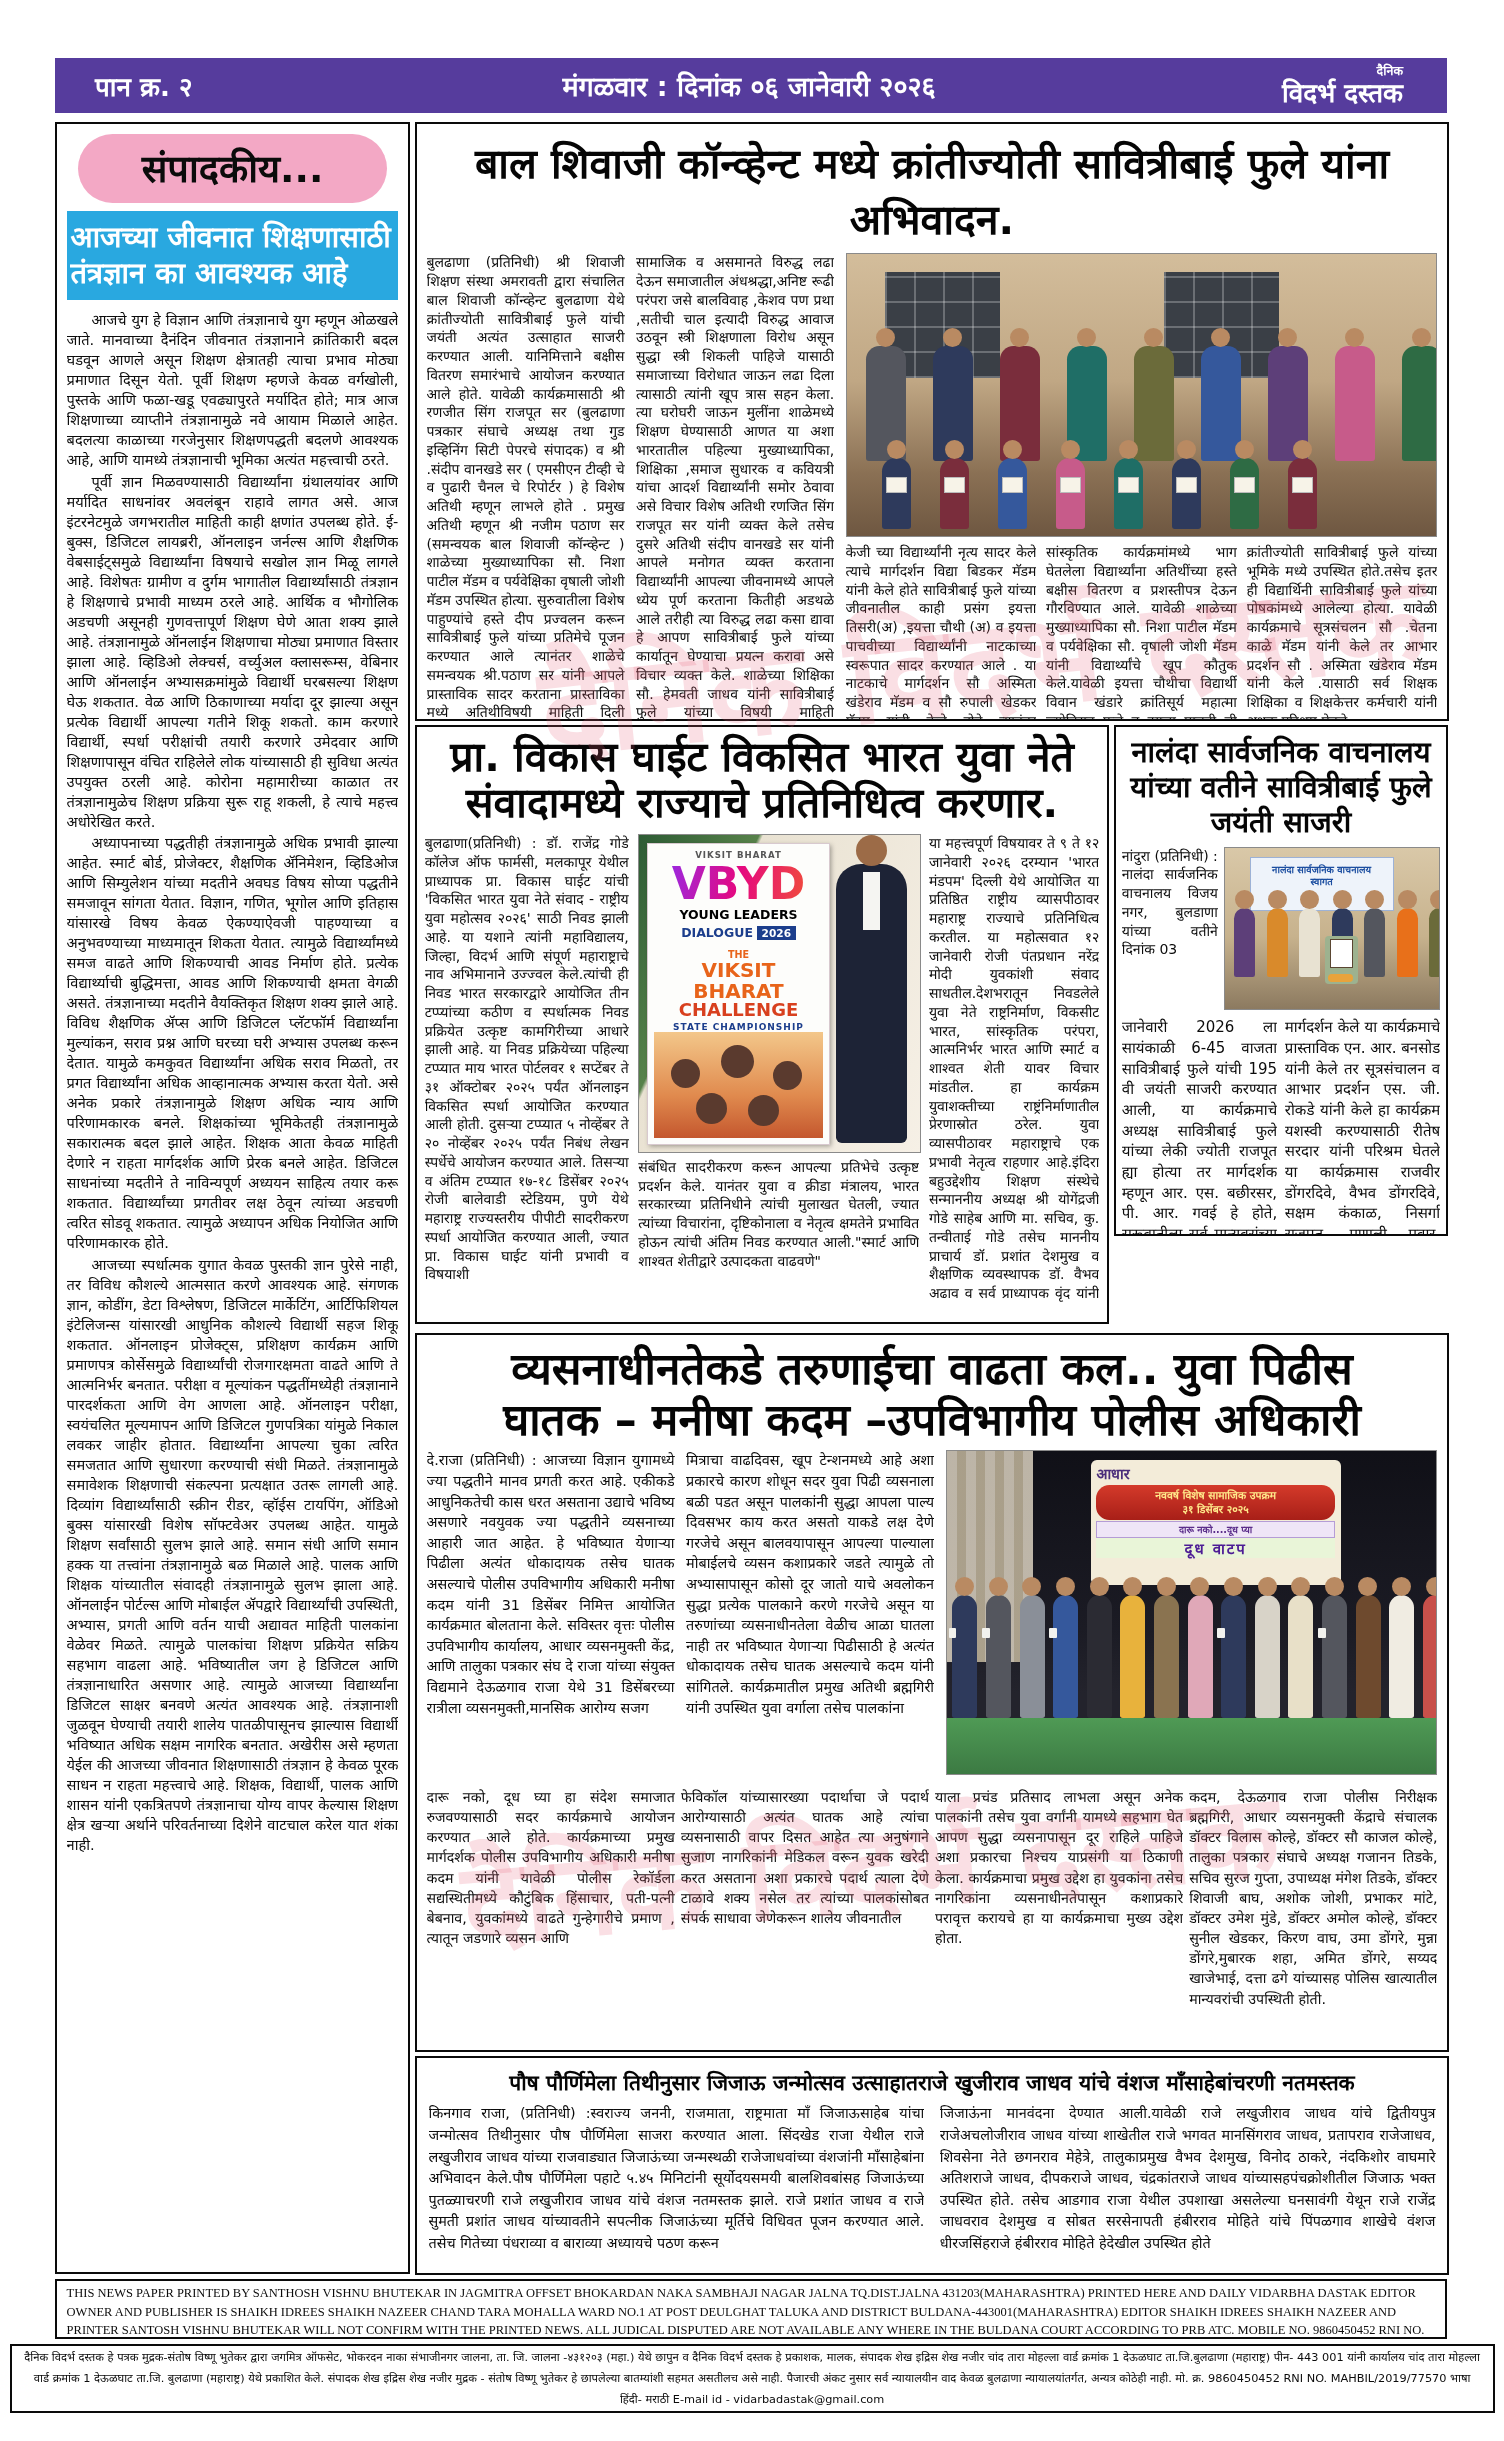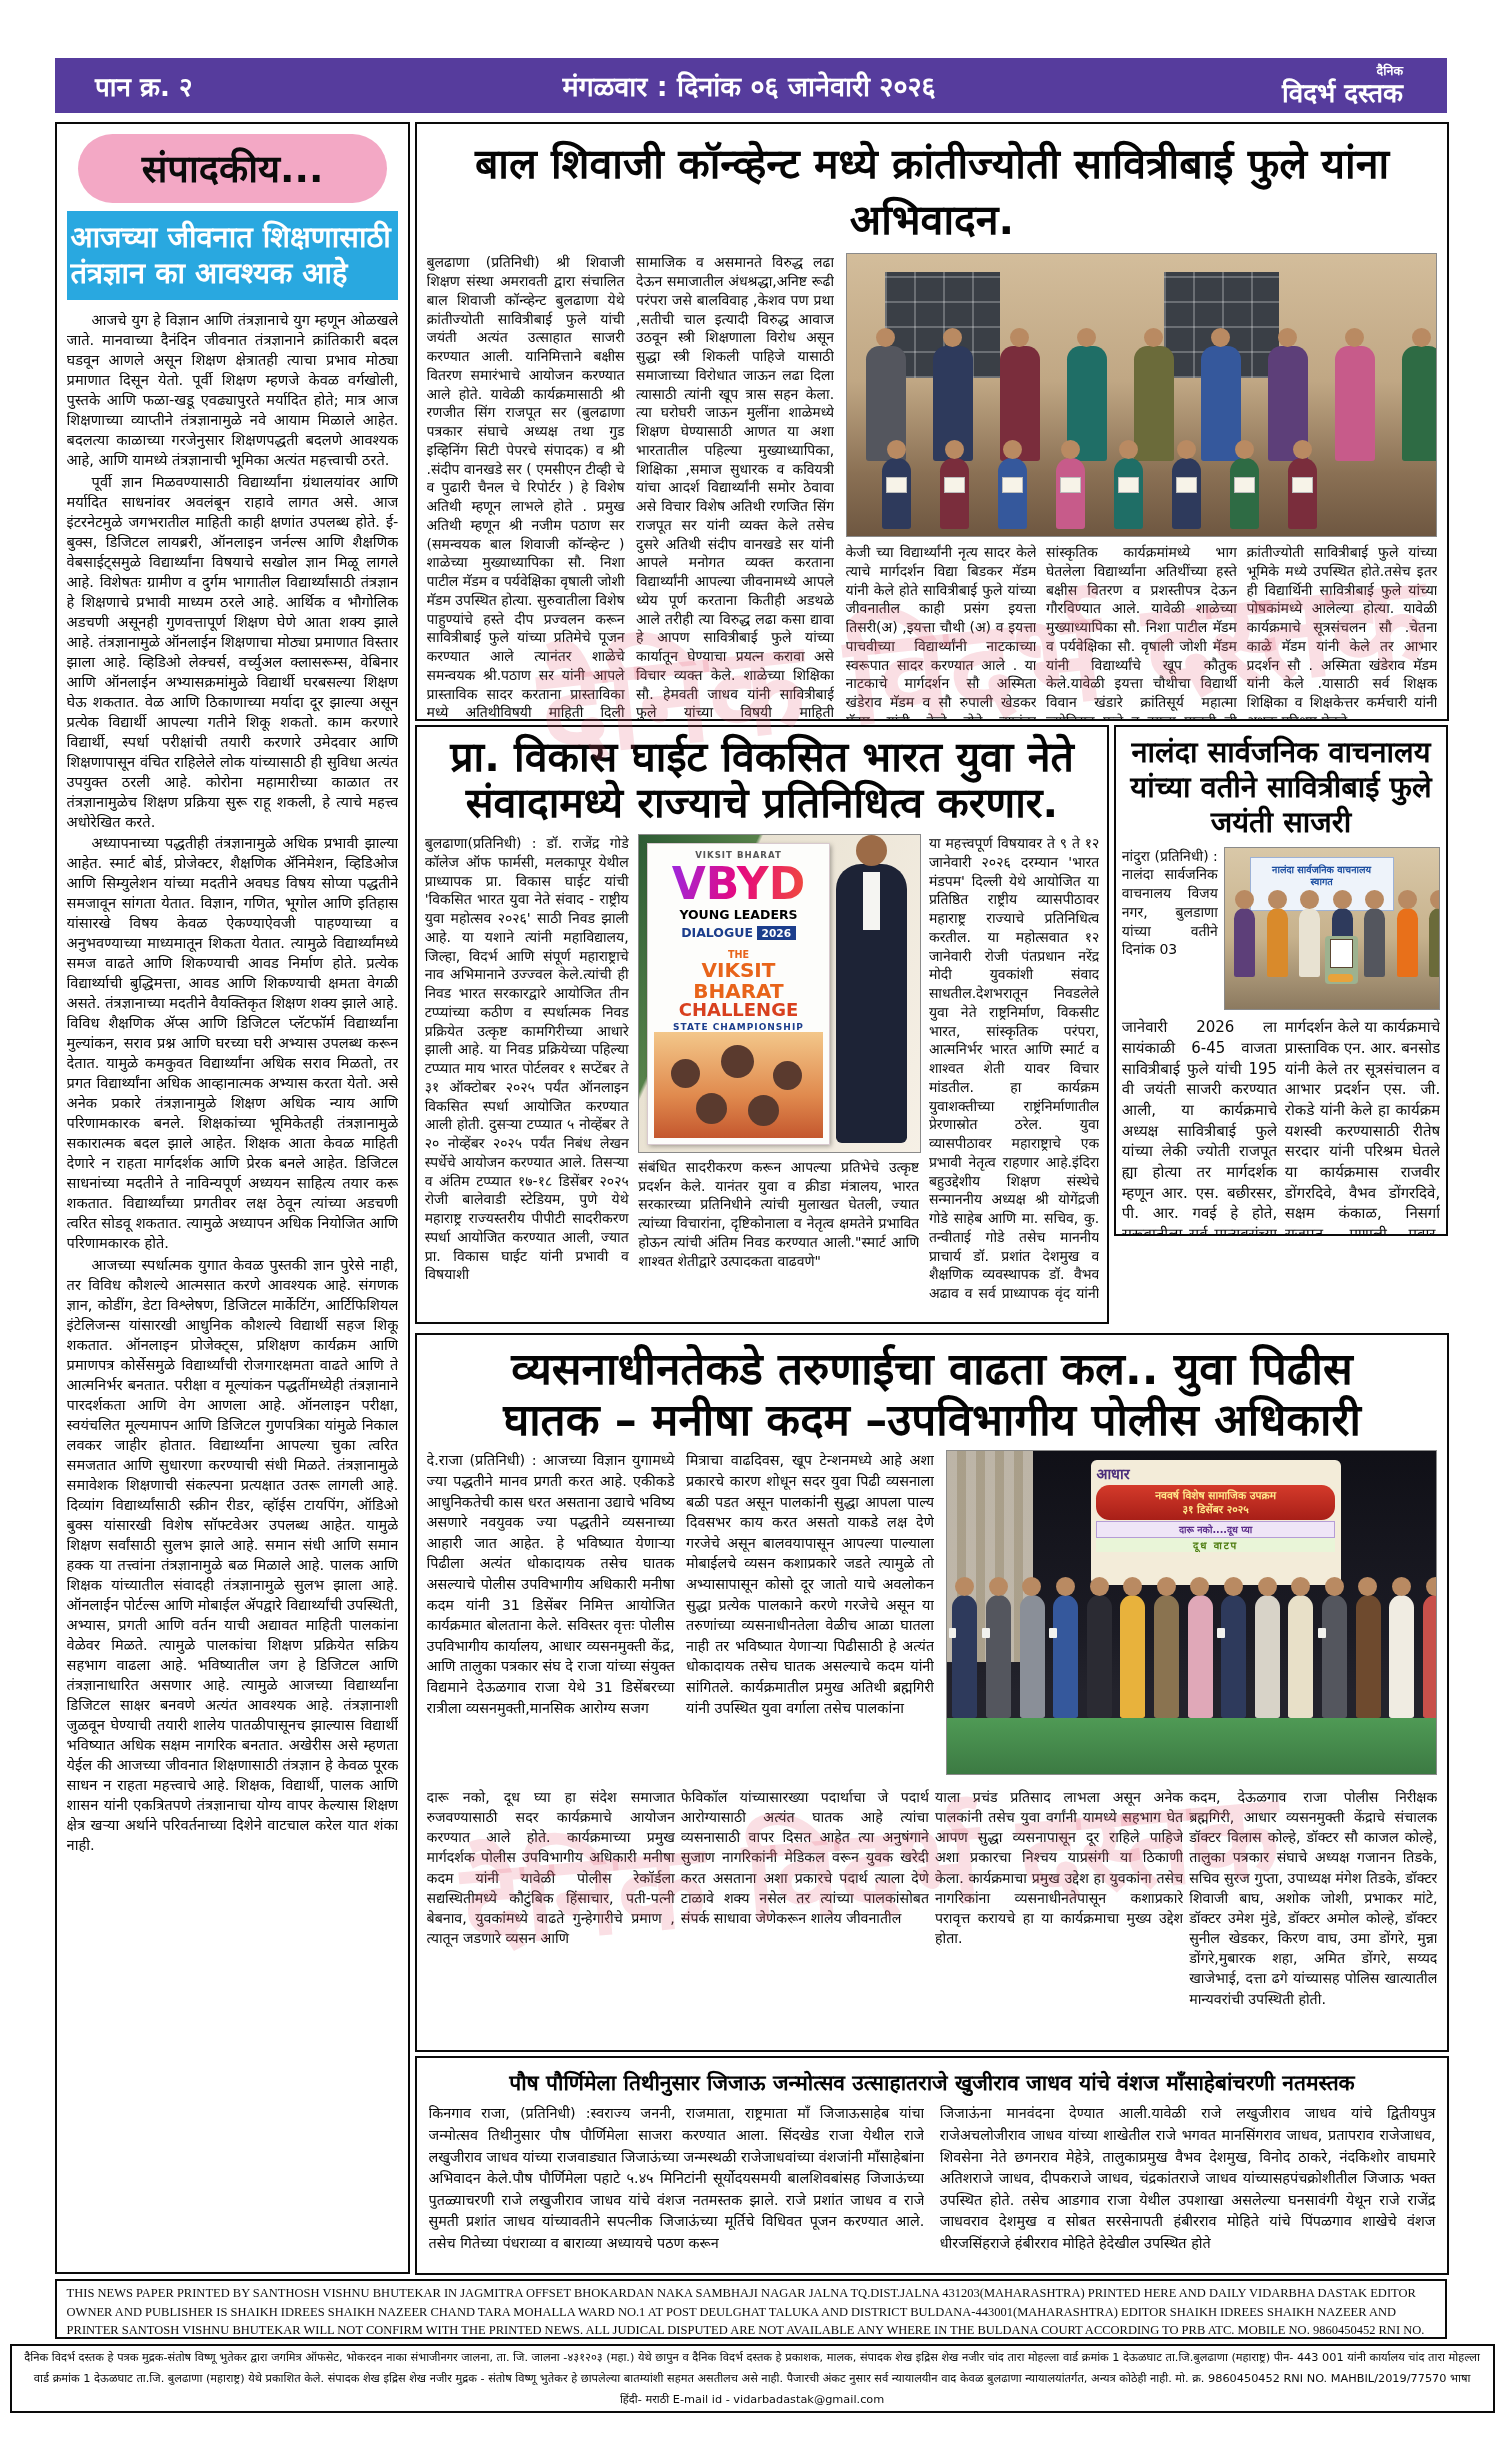--- a/index.html
+++ b/index.html
@@ -127,21 +127,21 @@
   
   .photo4{flex:1;height:323px;background:linear-gradient(180deg,#101017 0%,#1b1b24 55%,#23232c 75%);}
   .photo4 .curtain{position:absolute;left:0;top:0;width:86px;height:211px;
      background:repeating-linear-gradient(90deg,#e8decb 0 9.6px,#cfc2a6 9.6px 19px);opacity:.8;}
   .photo4 .b-wrap{position:absolute;left:144px;top:9px;width:250px;height:125px;background:#f3ecd9;
                   border-radius:5.8px;padding:3.8px 5.8px;box-sizing:border-box;text-align:center;}
   .photo4 .b-adhar{font-size:14.4px;font-weight:bold;color:#4a2d7a;text-align:left;}
   .photo4 .b-red{background:linear-gradient(180deg,#d43a2a,#a81f18);color:#ffe88a;border-radius:13.4px;
                  font-size:10.6px;font-weight:bold;line-height:1.35;padding:2.9px 3.8px;margin:1.9px 0;}
   .photo4 .b-milkline{background:#efe5f7;border:1px solid #b59cd6;color:#5a2d8a;font-size:9.6px;font-weight:bold;padding:1px 1.9px;}
-  .photo4 .b-doodh{background:#e9f5d8;color:#4d7c0f;font-size:10px;font-weight:bold;letter-spacing:1.9px;}
+  .photo4 .b-doodh{background:#e9f5d8;color:#4c1d95;font-size:15px;font-weight:bold;letter-spacing:1.9px;}
   .photo4 .floor{position:absolute;left:0;bottom:0;width:100%;height:56px;background:linear-gradient(180deg,#4f9a55,#3c7a43);}
   .photo4 .row{left:5.8px;top:144px;gap:8.6px;}
   .photo4 .fig{width:25px;height:123px;}
   .photo4 .fig.cup::after{content:"";position:absolute;top:33px;left:-3.8px;width:7.7px;height:9.6px;background:#f2f2ee;border-radius:1px;}
 </style>
 </head>
 <body>
 
 <div class="abs topbar">
   <div class="pageno">पान क्र. २</div>

